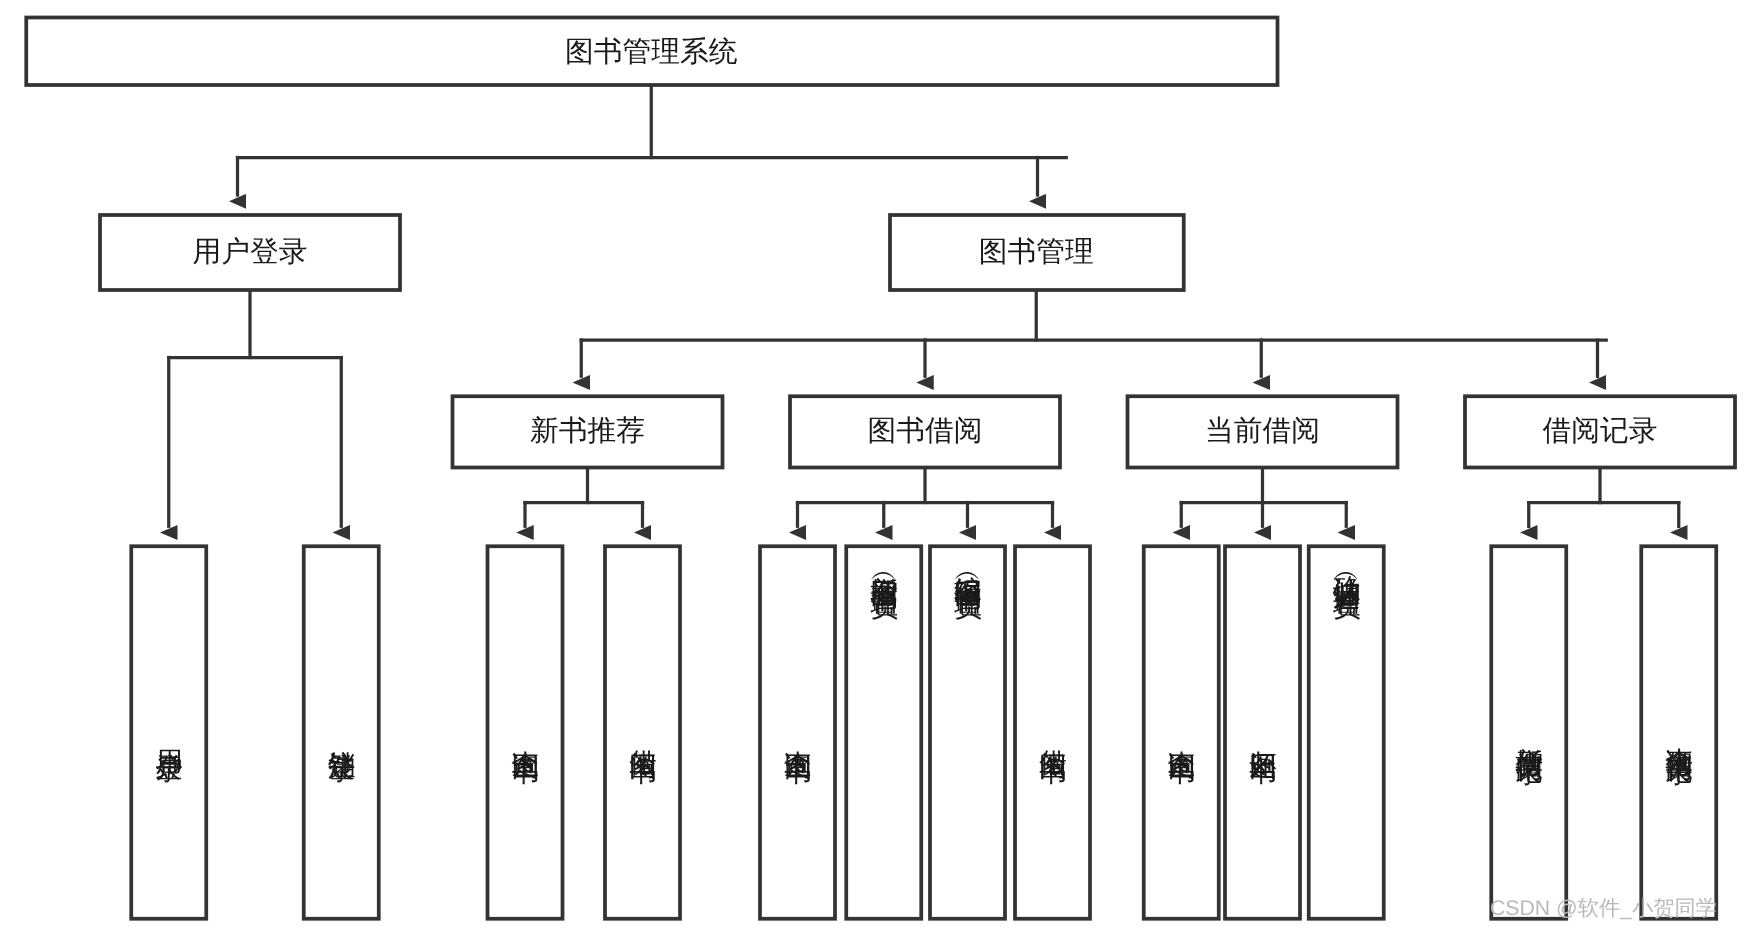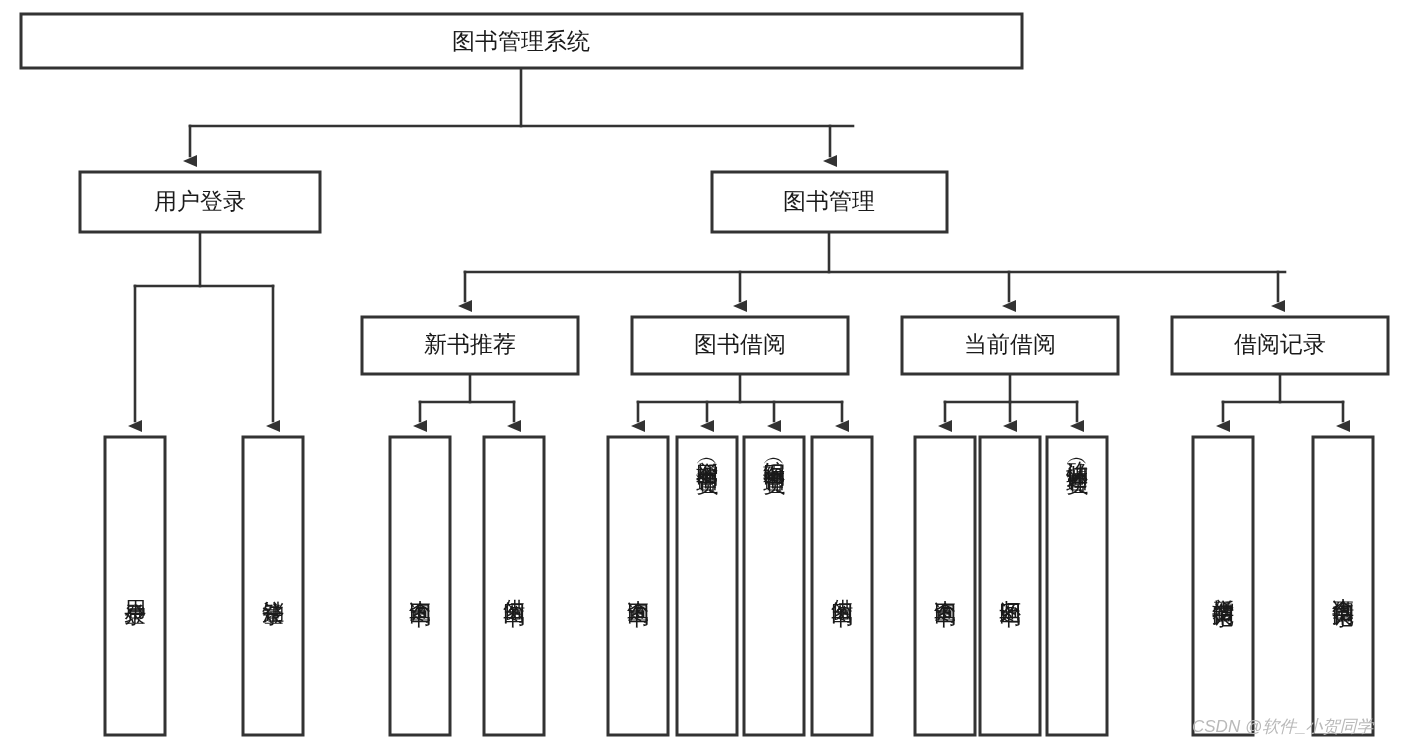--- a/index.html
+++ b/index.html
@@ -242,15 +242,15 @@
     <span class="vlabel">确认归还（管理员）</span>
   </div>
 
   <div class="vlabel-wrap" style="left:1193px; top:437px; width:60px; height:298px; align-items:center;">
     <span class="vlabel">新增借阅记录</span>
   </div>
   <div class="vlabel-wrap" style="left:1313px; top:437px; width:60px; height:298px; align-items:center;">
     <span class="vlabel">查询借阅记录</span>
   </div>
 
-  <div class="watermark" style="left:1192px; top:715px;font-style:italic;">CSDN @软件_小贺同学</div>
+  <div class="watermark" style="left:1192px; top:715px;">CSDN @软件_小贺同学</div>
 
 </div>
 
 </body></html>

